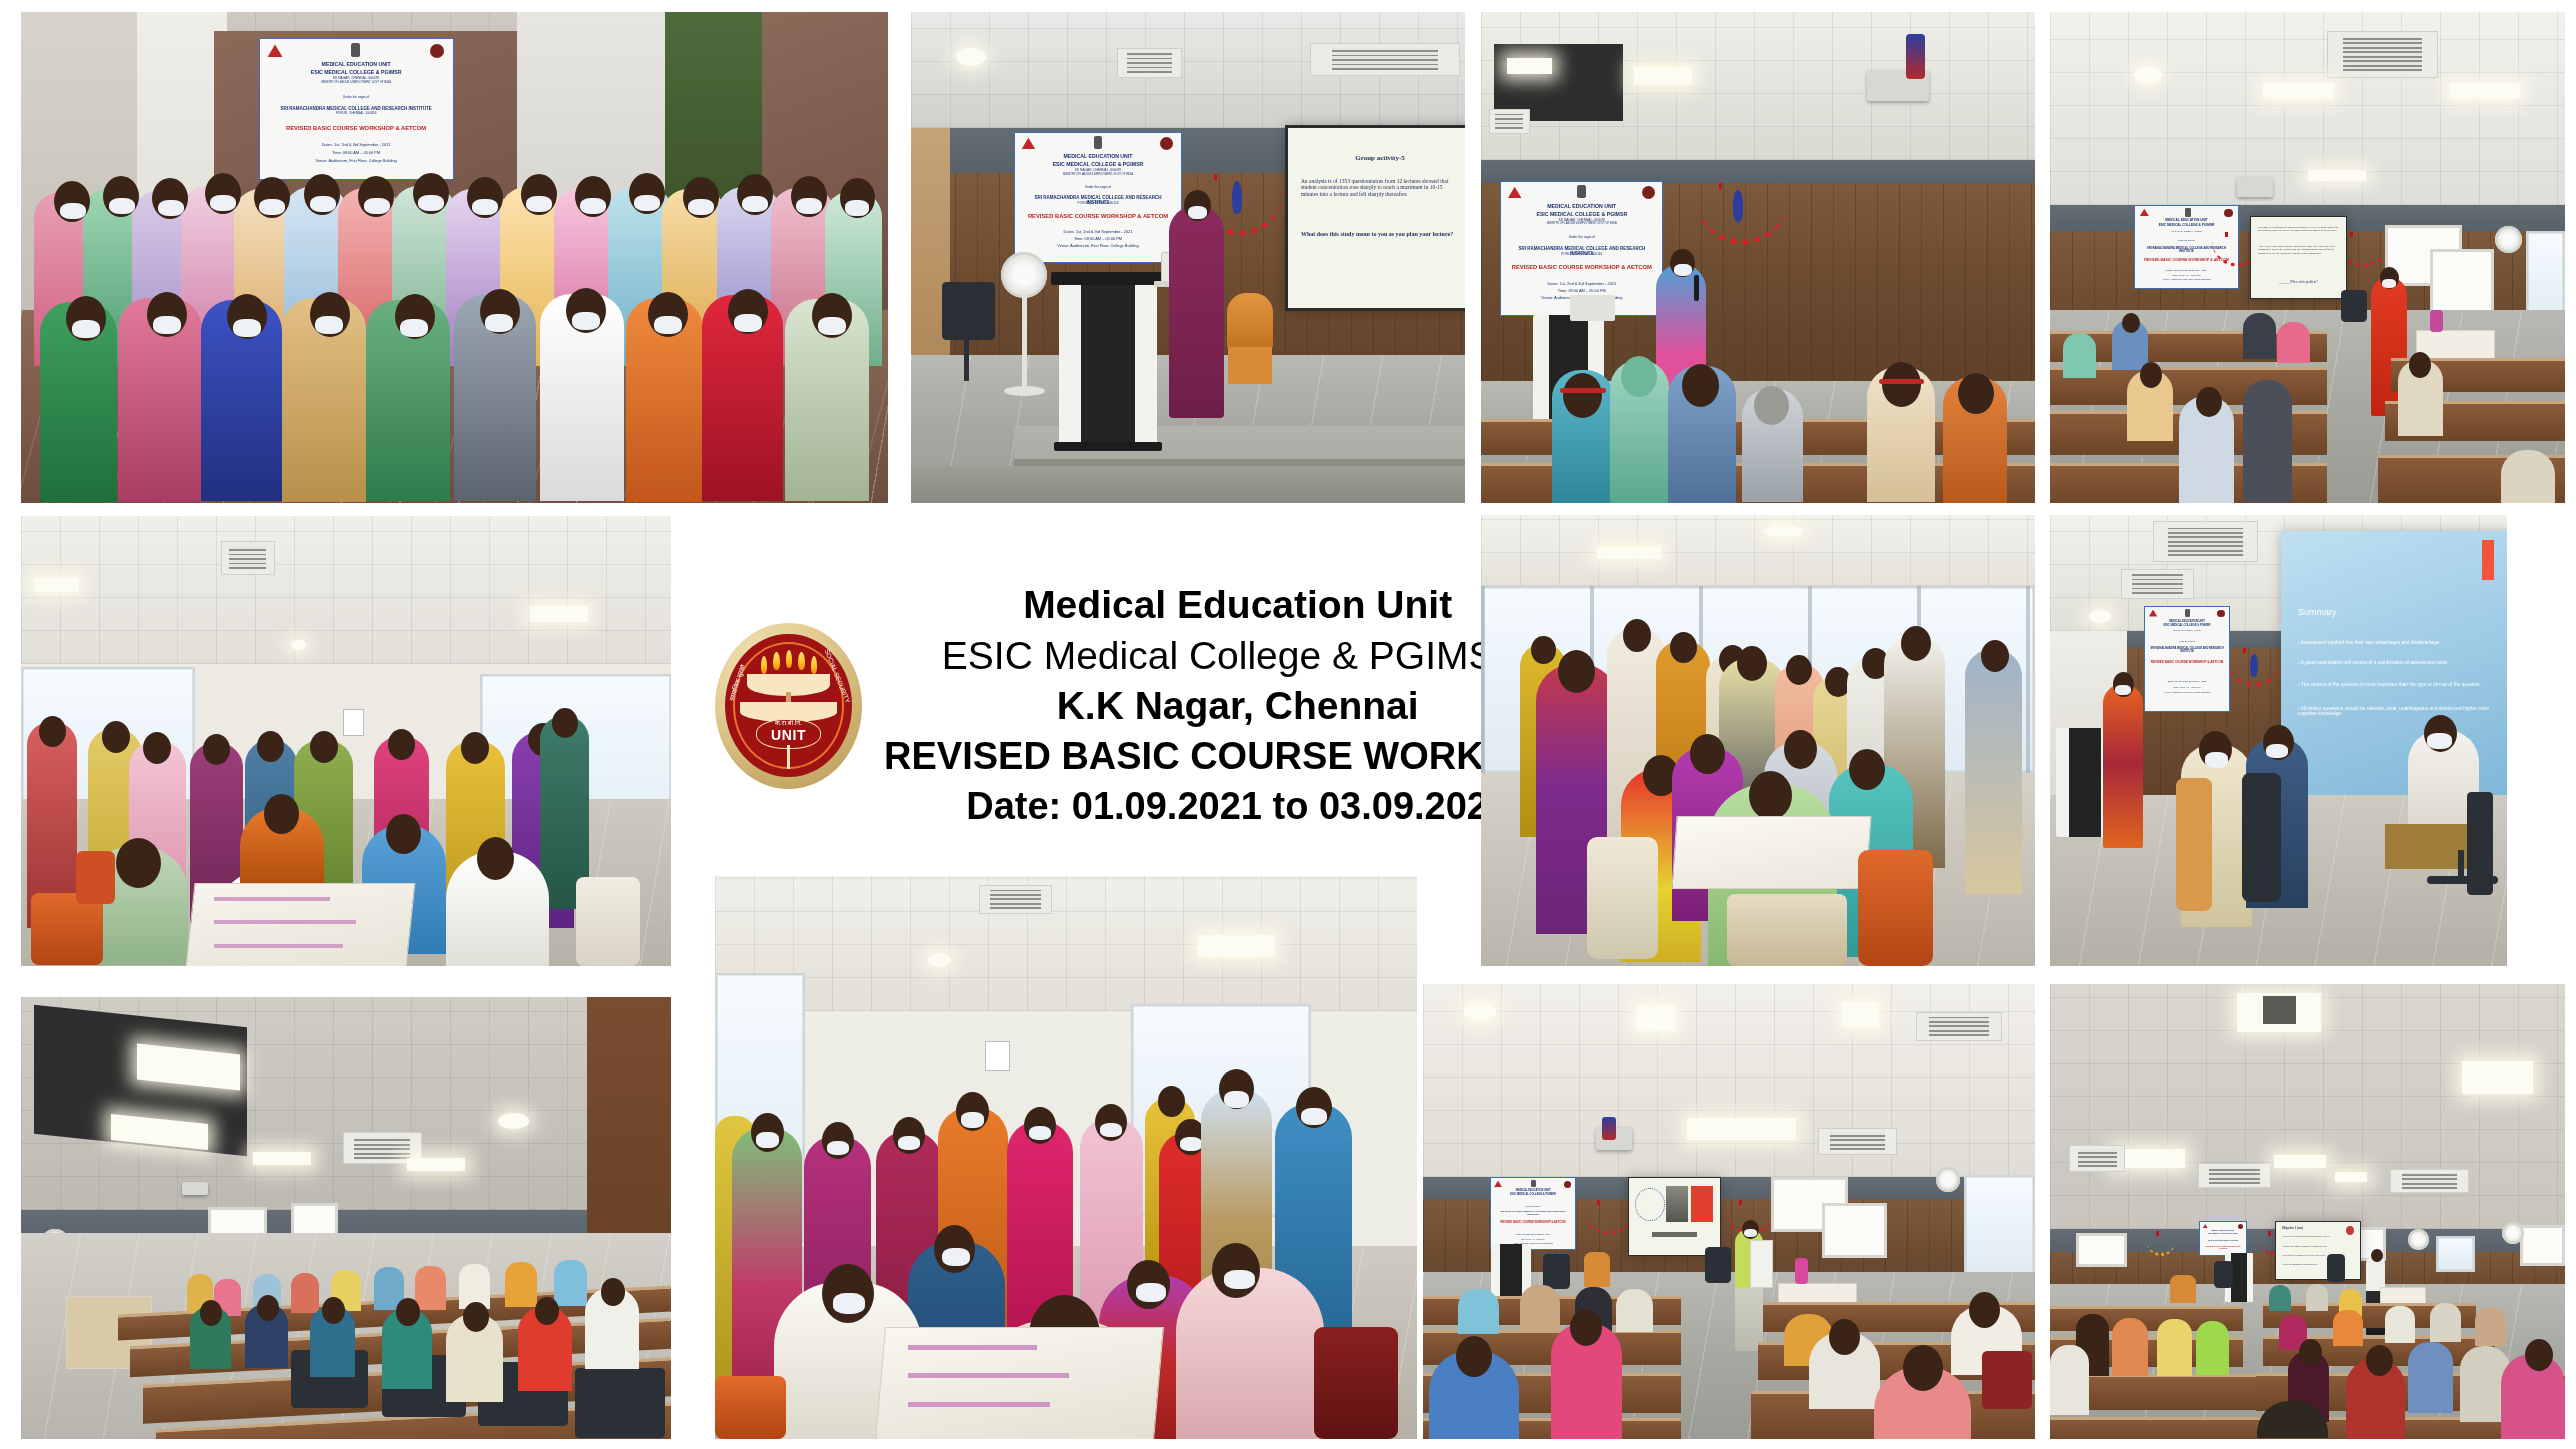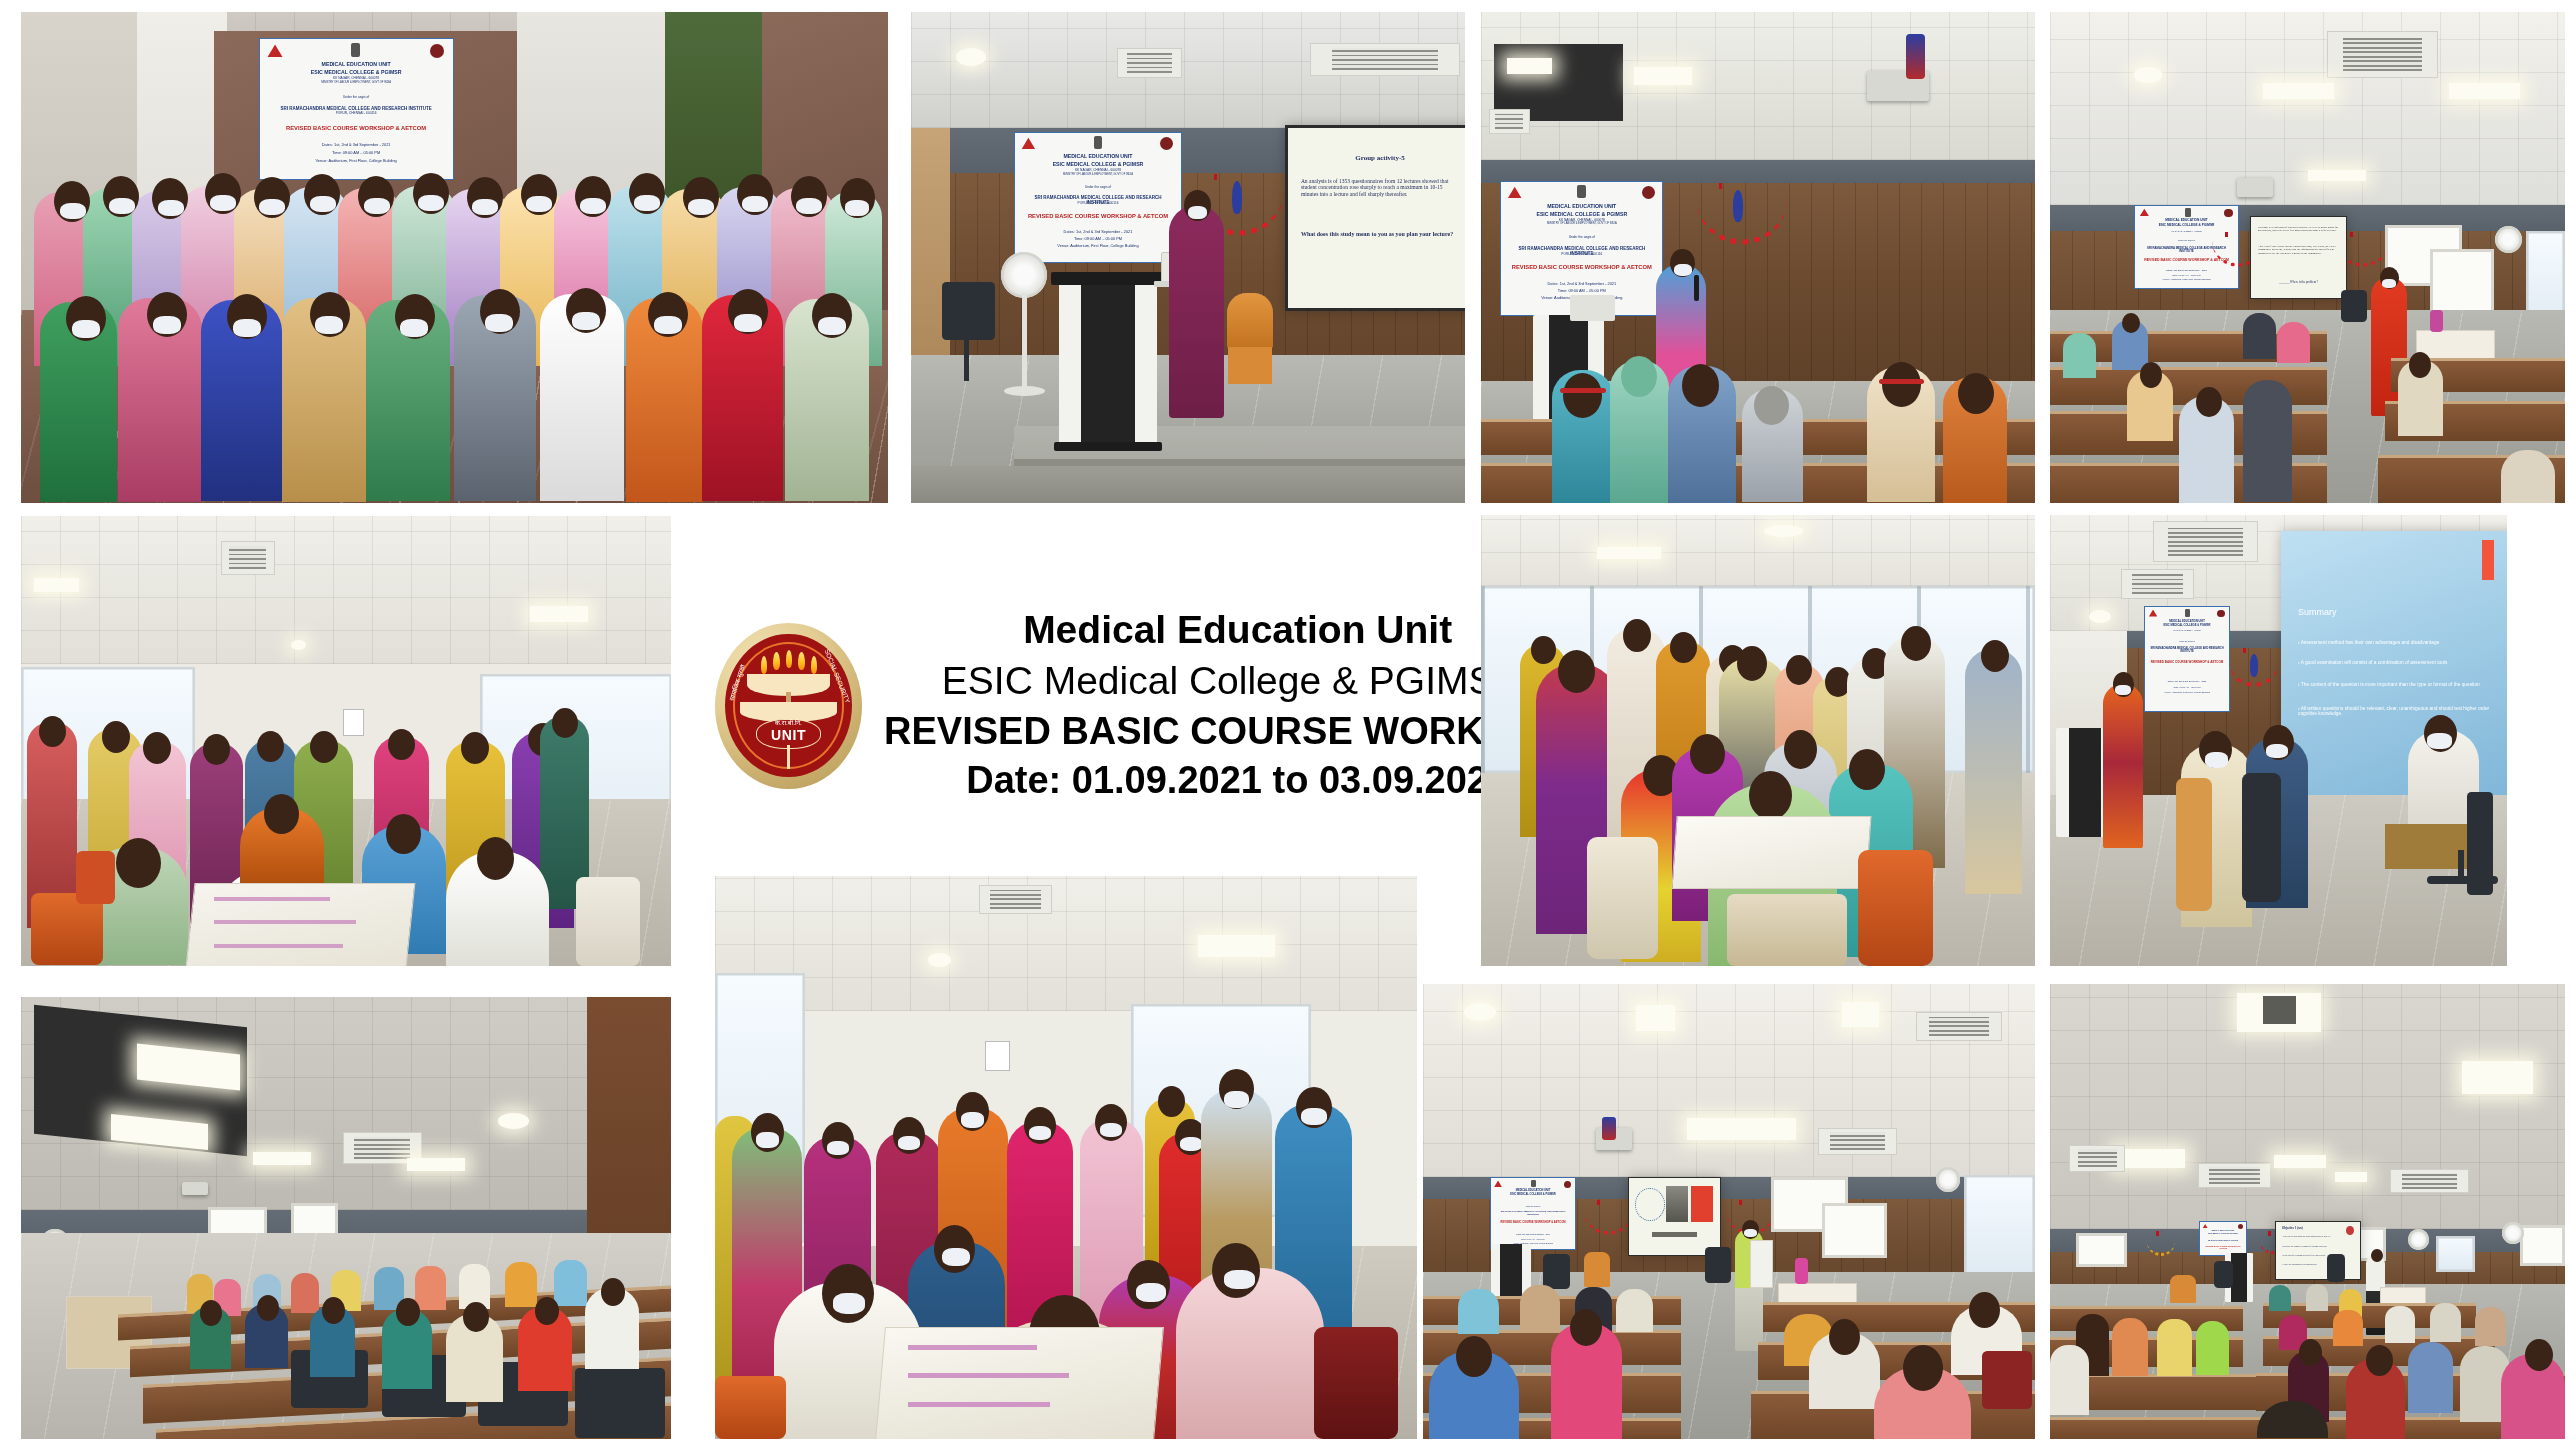--- a/index.html
+++ b/index.html
@@ -484,20 +484,21 @@
       <div class="hin" style="font-size:6.4px;">क.रा.बी.नि.</div>
       <div class="esic" style="font-size:14px;">UNIT</div>
       <div class="sideL" style="font-size:6.4px;">सामाजिक सुरक्षा</div>
       <div class="sideR" style="font-size:6.4px;">SOCIAL SECURITY</div>
       <div class="pole"></div>
     </div>
 
     <div class="titles" style="flex:1;">
       <div class="t-bold">Medical Education Unit</div>
       <div class="t-reg">ESIC Medical College &amp; PGIMSR,</div>
+      <div class="t-bold">K.K Nagar, Chennai</div>
       <div class="t-caps">REVISED BASIC COURSE WORKSHOP</div>
       <div class="t-caps">Date: 01.09.2021 to 03.09.2021</div>
     </div>
   </div>
 
   <div class="photo" style="left:1481px;top:515px;width:554px;height:451px;">
     <div class="scene">
       <div class="ceil" style="height:71px;background:linear-gradient(180deg,#f2f1eb,#e4e2db);"></div>
       <div class="lightpanel" style="left:283px;top:10.3px;width:39px;height:11.6px;border-radius:50%;"></div>
       <div class="lightpanel" style="left:116px;top:32px;width:64px;height:11.6px;"></div>

